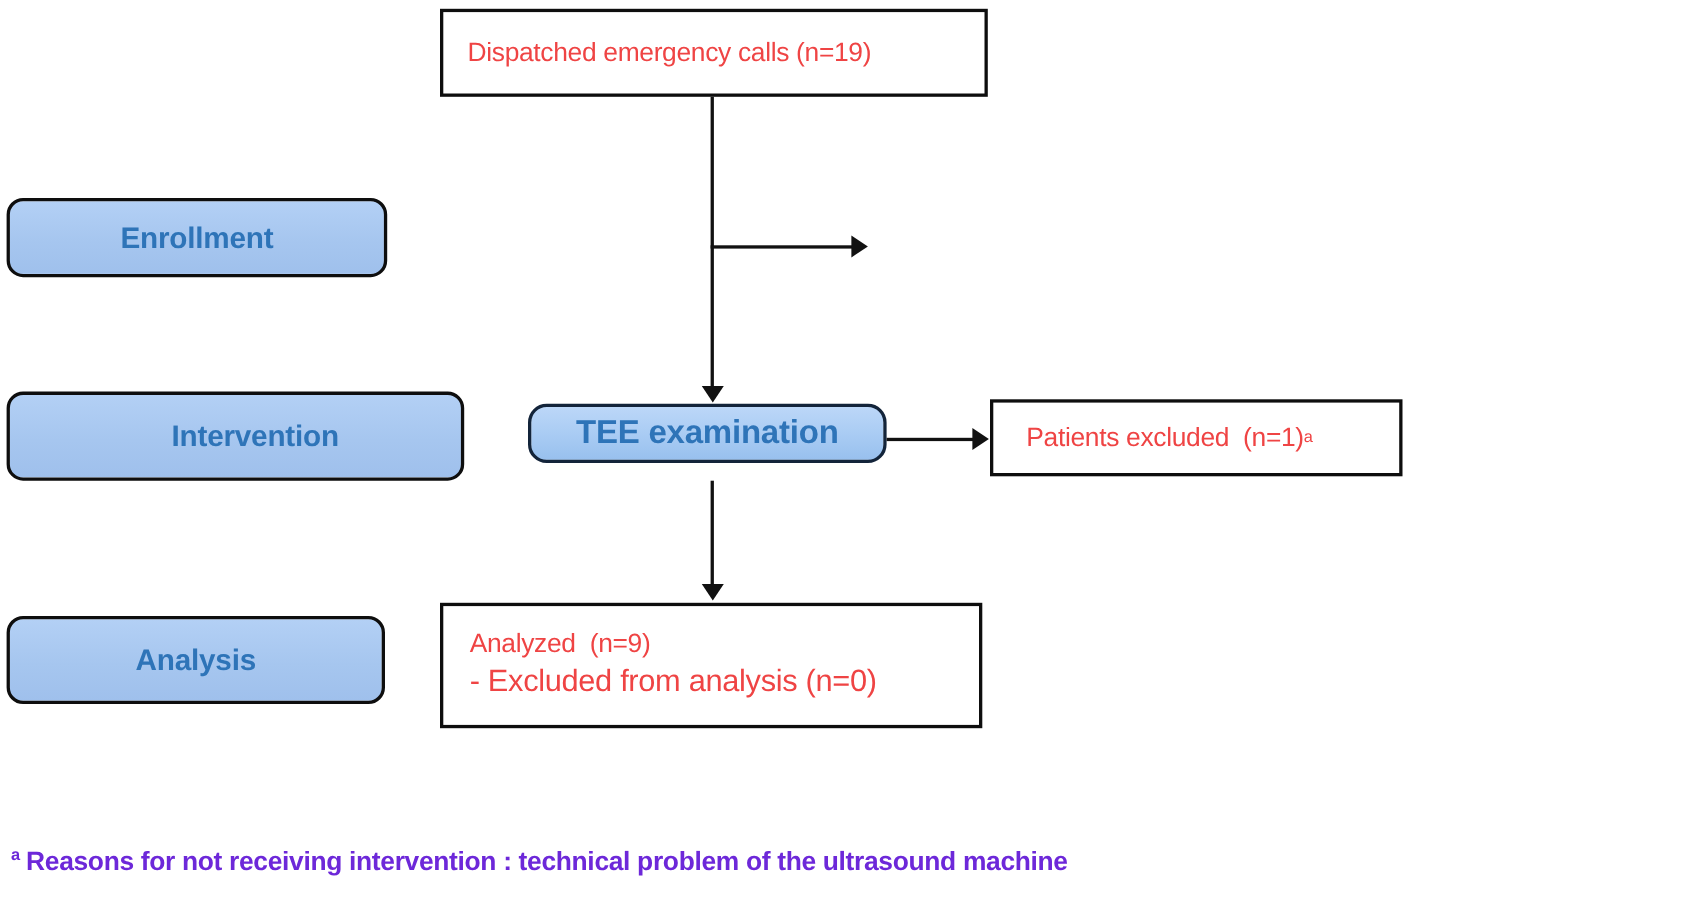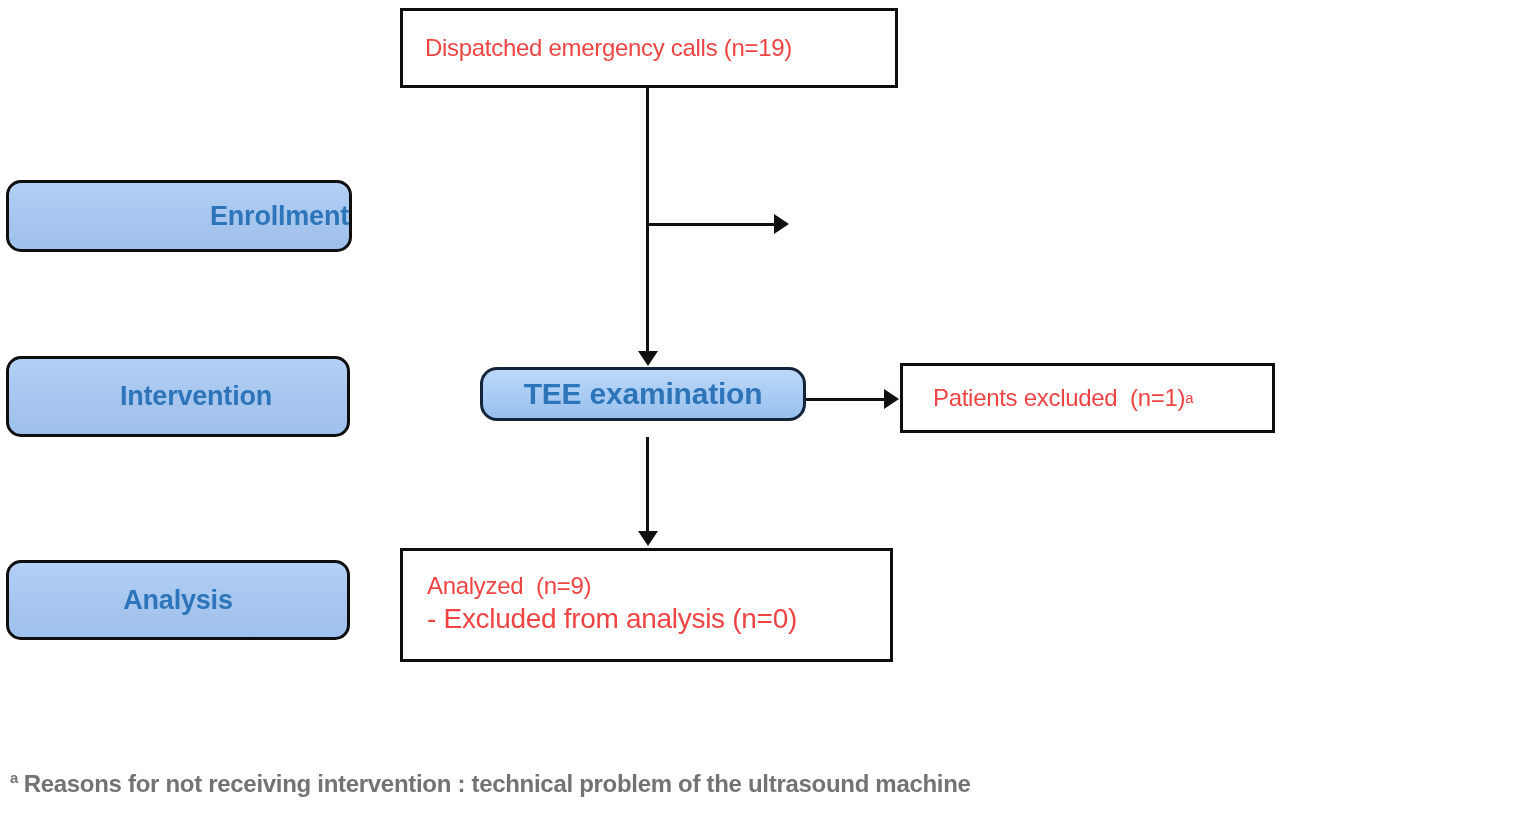--- a/index.html
+++ b/index.html
@@ -71,37 +71,37 @@
     font-size: 0.62em;
     vertical-align: super;
     line-height: 0;
   }
   #footnote {
     position: absolute;
     left: 10px;
     top: 770px;
     font-size: 24px;
     font-weight: bold;
-    color: #737373;
+    color: #6d28d9;
     letter-spacing: -0.6px;
   }
 </style>
 </head>
 <body>
 
 <div id="canvas">
 
   <div class="box plainbox-flex" style="left:400px; top:8px; width:498px; height:80px; padding-left:22px;">
     <span class="txt">Dispatched emergency calls (n=19)</span>
   </div>
 
-  <div class="stage" style="left:6px; top:180px; width:346px; height:72px;justify-content:flex-end;">
+  <div class="stage" style="left:6px; top:180px; width:346px; height:72px;">
     <span>Enrollment</span>
   </div>
-  <div class="stage" style="left:6px; top:356px; width:344px; height:81px;padding-left:36px;">
+  <div class="stage" style="left:6px; top:356px; width:416px; height:81px;padding-left:36px;">
     <span>Intervention</span>
   </div>
   <div class="stage" style="left:6px; top:560px; width:344px; height:80px;">
     <span>Analysis</span>
   </div>
 
 
   <div class="stage" style="left:480px; top:367px; width:326px; height:54px; border-radius:17px; font-size:30px; background: linear-gradient(180deg, #bcd7f8 0%, #a8cbf3 55%, #98c0ee 100%); border-color:#13243a;">
     <span>TEE examination</span>
   </div>

